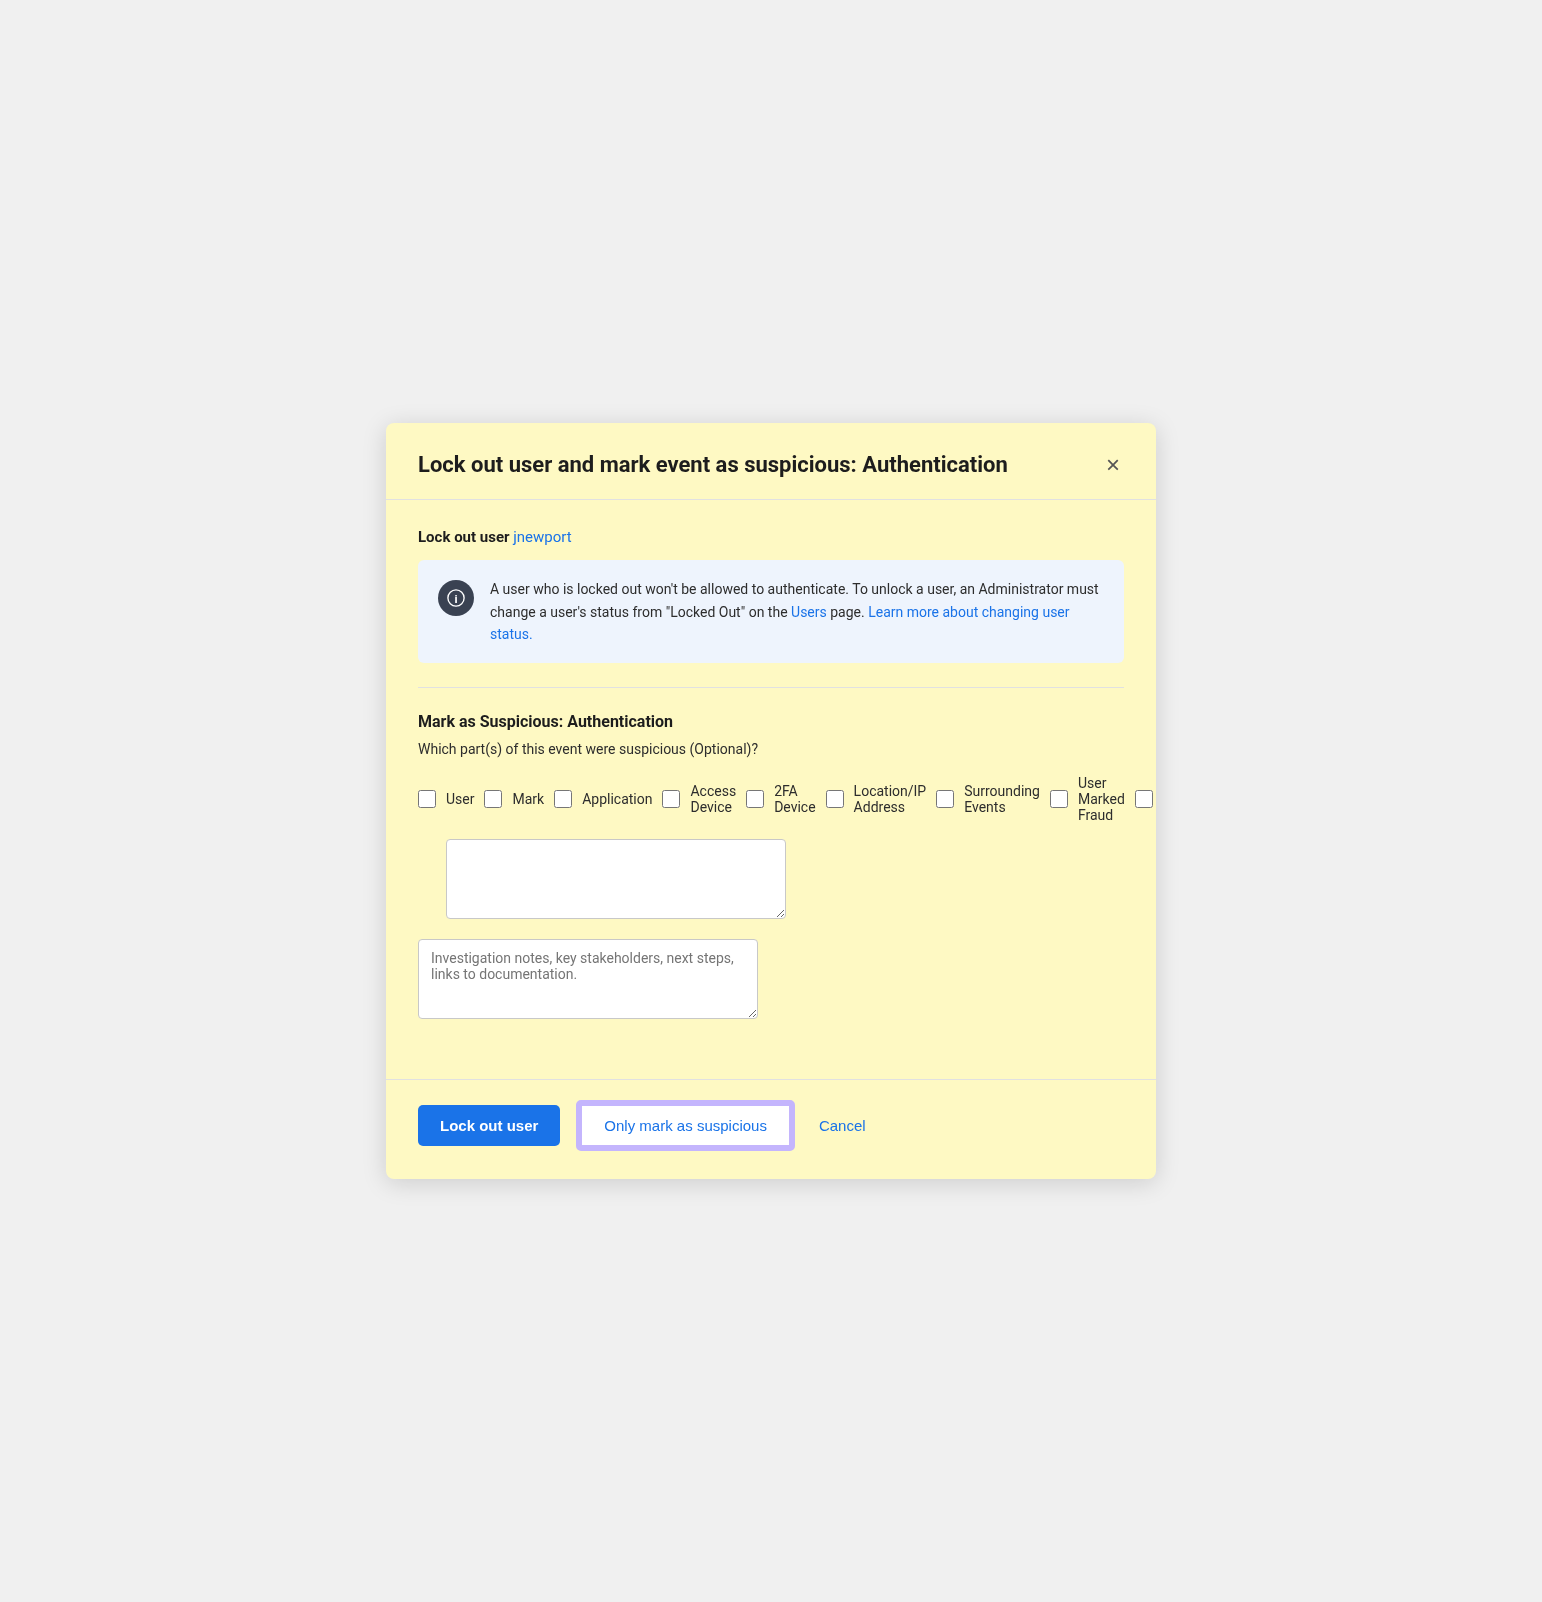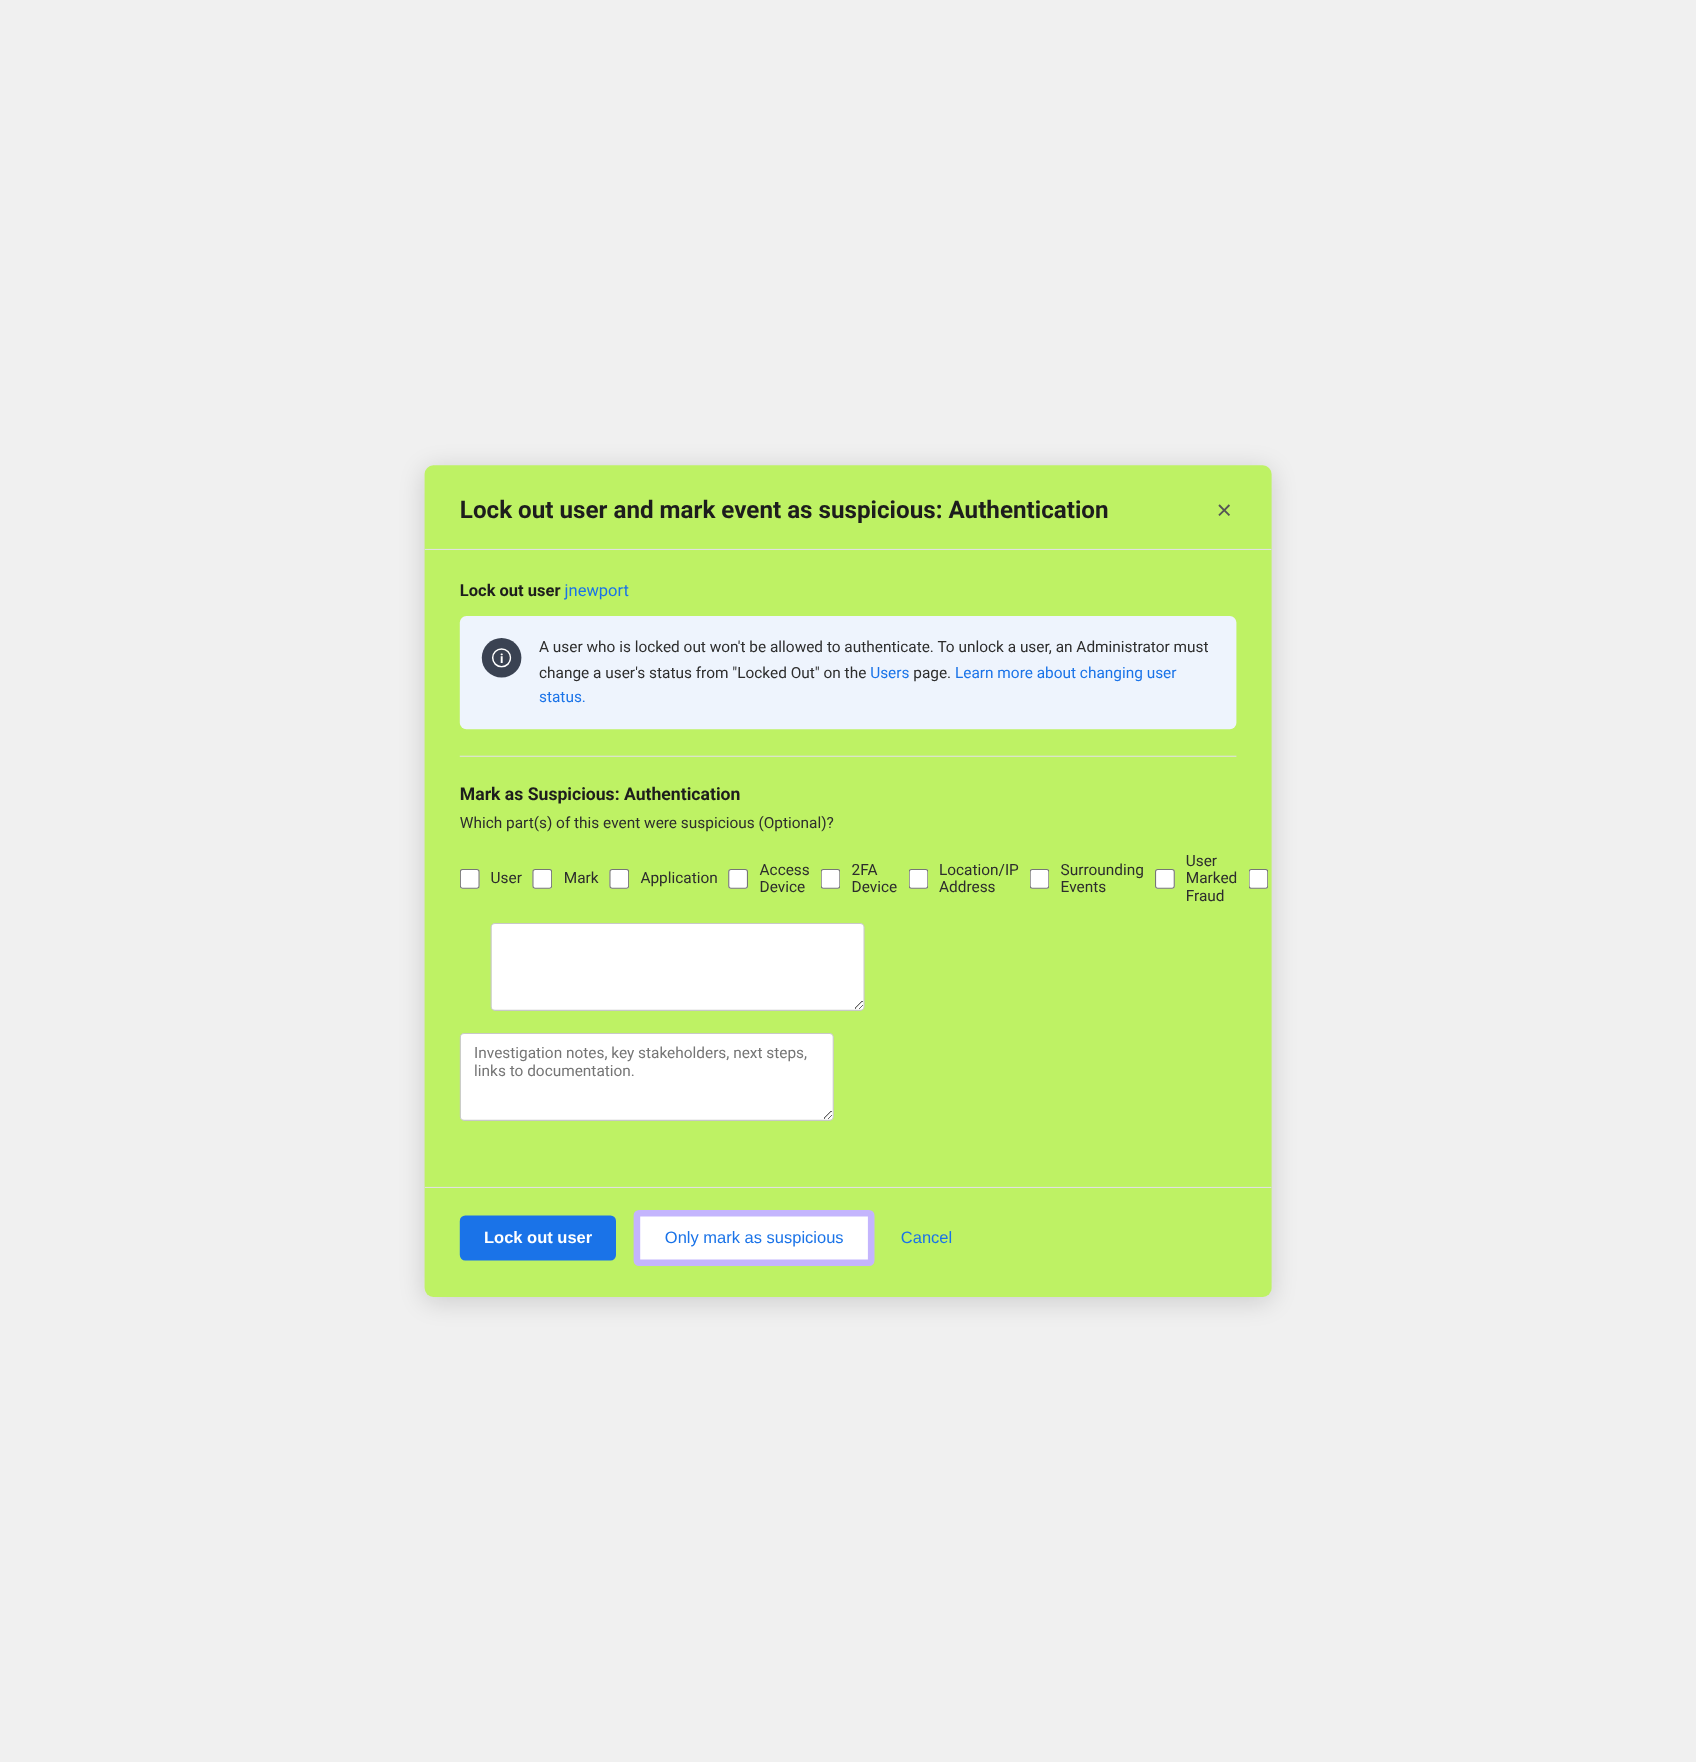--- a/index.html
+++ b/index.html
@@ -11,21 +11,21 @@
     body {
       background: #f0f0f0;
       display: flex;
       justify-content: center;
       align-items: center;
       min-height: 100vh;
       font-family: -apple-system, BlinkMacSystemFont, 'Segoe UI', Roboto, Helvetica, Arial, sans-serif;
     }
 
     .modal {
-      background: #bef264;
+      background: #fef9c3;
       width: 770px;
       border-radius: 8px;
       box-shadow: 0 4px 24px rgba(0,0,0,0.15);
       overflow: hidden;
     }
 
     .modal-header {
       display: flex;
       justify-content: space-between;
       align-items: flex-start;

